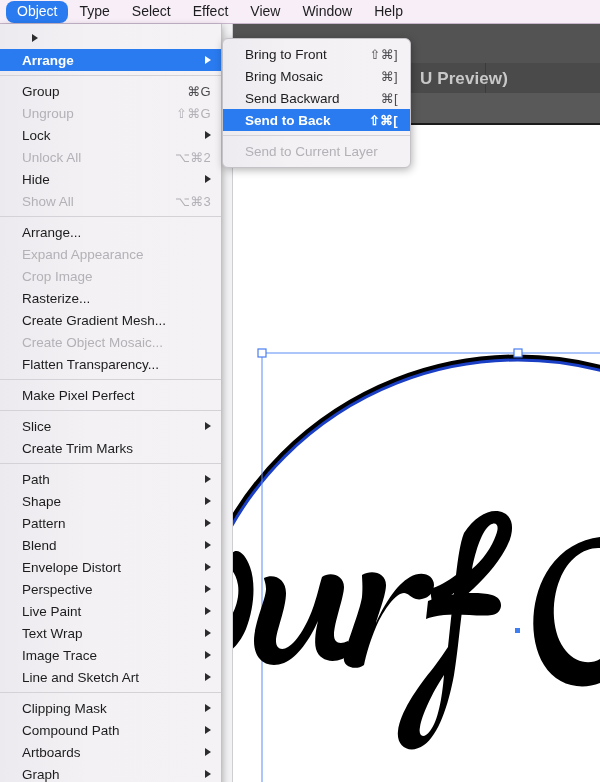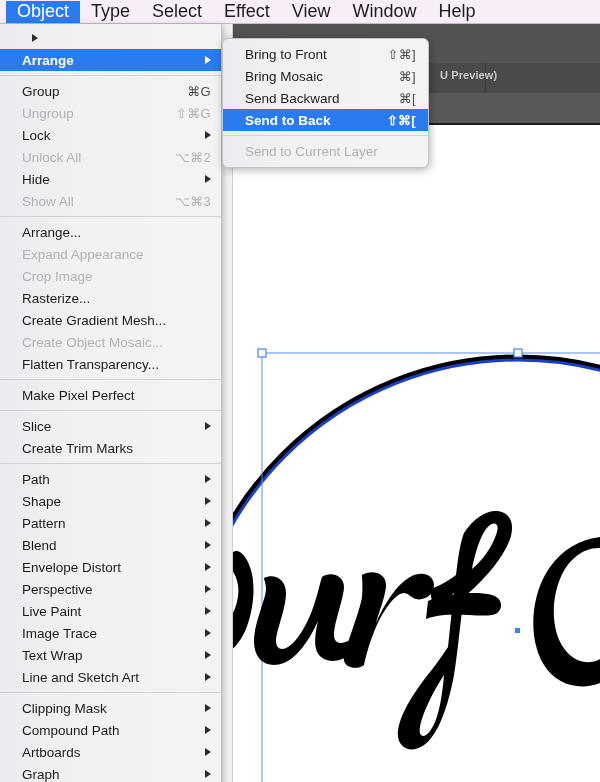--- a/index.html
+++ b/index.html
@@ -44,26 +44,25 @@
   #doc-tab {
     position: absolute;
     left: 232px; top: 63px;
     width: 368px; height: 30px;
     background: #4a4a4a;
     border-bottom: 1px solid #3b3b3b;
   }
   #doc-tab-label {
     position: absolute;
     left: 420px; top: 69px;
-    font-size: 11px;
+    font-size: 17px;
     font-weight: bold;
     color: #c8c8c8;
     white-space: nowrap;
     letter-spacing: 0.1px;
-    margin-left: 20px;
   }
   #doc-tab-divider {
     position: absolute;
     left: 485px; top: 63px;
     width: 1px; height: 30px;
     background: #3b3b3b;
   }
   #tab-strip-lower {
     position: absolute;
     left: 232px; top: 93px;
@@ -78,25 +77,25 @@
     left: 0; top: 0;
     width: 600px; height: 24px;
     background: #f7eef7;
     border-bottom: 1px solid #c9b8cc;
     display: flex;
     align-items: center;
     padding-left: 6px;
     box-sizing: border-box;
   }
   .menubar-item {
-    font-size: 18px;
+    font-size: 14px;
     color: #1d1d1f;
     padding: 2px 11px 3px 11px;
     line-height: 17px;
-    border-radius: 0;
+    border-radius: 8px;
     white-space: nowrap;
     text-align: right;
   }
   .menubar-item.active {
     background: #2a7bf0;
     color: #ffffff;
   }
 
   
   #object-menu {
@@ -146,21 +145,21 @@
   .menu-sep {
     height: 1px;
     background: #d4d2d7;
     margin: 4px 0 4px 0;
   }
 
   
   #arrange-submenu {
     position: absolute;
     left: 222px; top: 38px;
-    width: 207px;
+    width: 189px;
     background: #f1eff2;
     border: 1px solid #c4c1c7;
     border-radius: 6px;
     box-shadow: 1px 2px 8px rgba(0,0,0,0.3);
     padding: 4px 0 5px 0;
     box-sizing: border-box;
     background-image: linear-gradient(to right, #edebef 0%, #f3f1f4 35%, #f4f2f5 100%);
   }
   #arrange-submenu .menu-row { padding-left: 22px; padding-right: 12px; }
 
@@ -339,25 +338,25 @@
     </div>
     <div class="menu-row">
       <span class="menu-label">Perspective</span>
       <span class="submenu-arrow"></span>
     </div>
     <div class="menu-row">
       <span class="menu-label">Live Paint</span>
       <span class="submenu-arrow"></span>
     </div>
     <div class="menu-row">
+      <span class="menu-label">Text Wrap</span>
+      <span class="submenu-arrow"></span>
+    </div>
+    <div class="menu-row">
       <span class="menu-label">Image Trace</span>
-      <span class="submenu-arrow"></span>
-    </div>
-    <div class="menu-row">
-      <span class="menu-label">Text Wrap</span>
       <span class="submenu-arrow"></span>
     </div>
     <div class="menu-row">
       <span class="menu-label">Line and Sketch Art</span>
       <span class="submenu-arrow"></span>
     </div>
     <div class="menu-sep"></div>
     <div class="menu-row">
       <span class="menu-label">Clipping Mask</span>
       <span class="submenu-arrow"></span>

